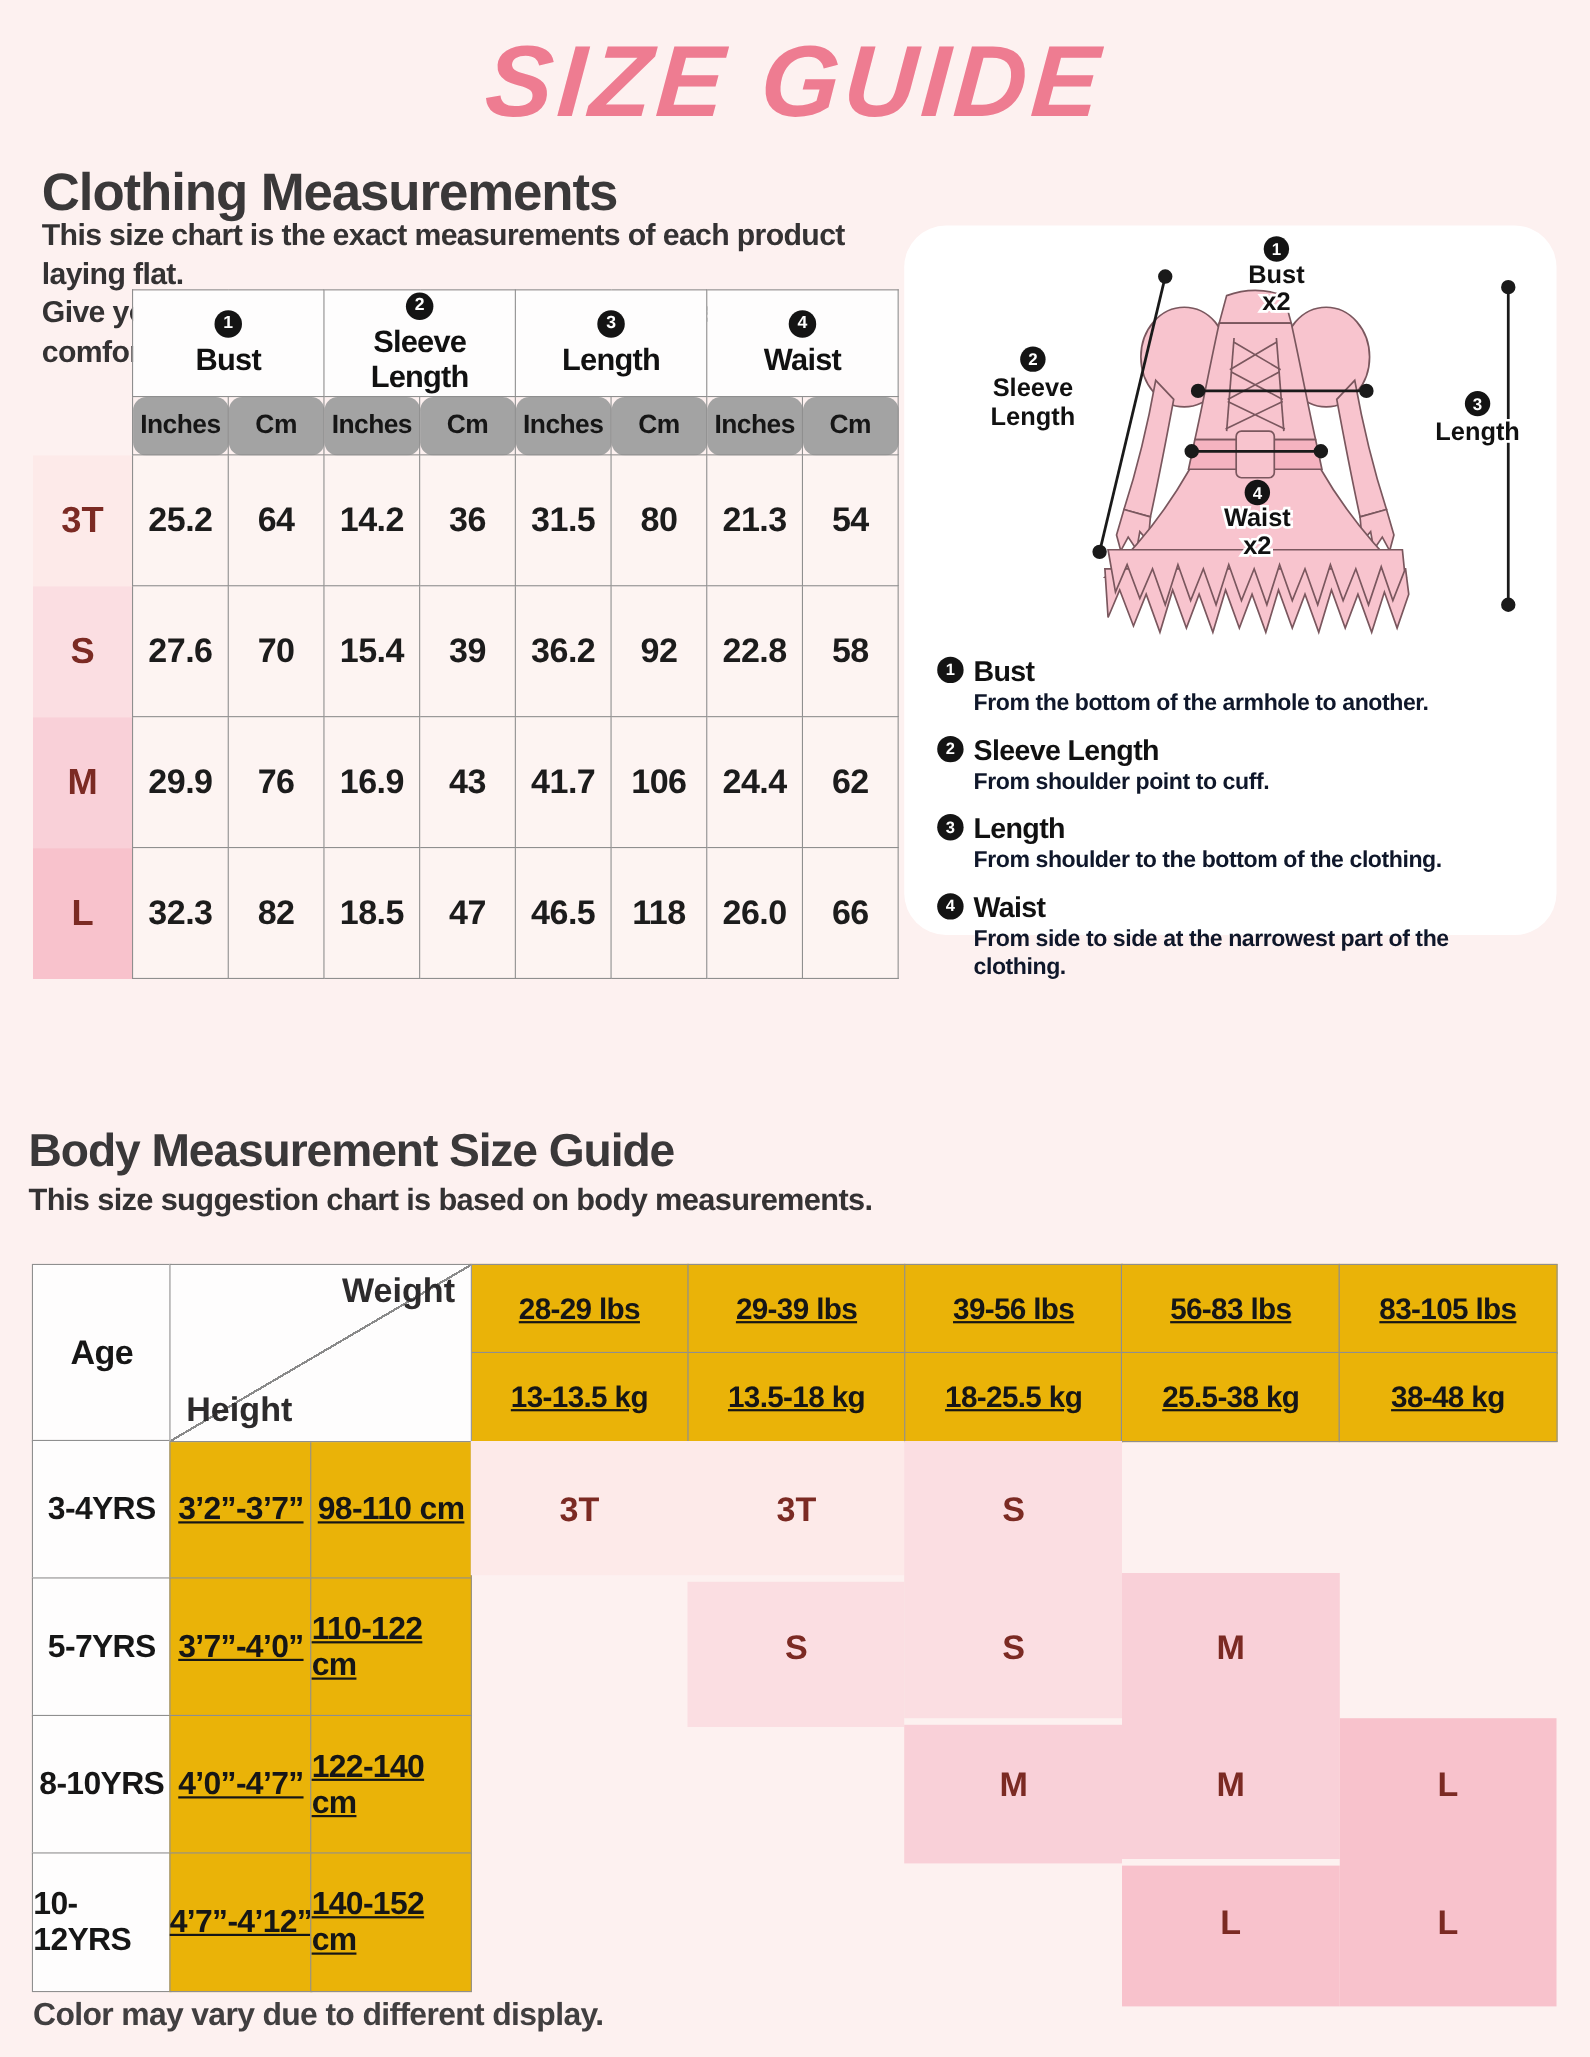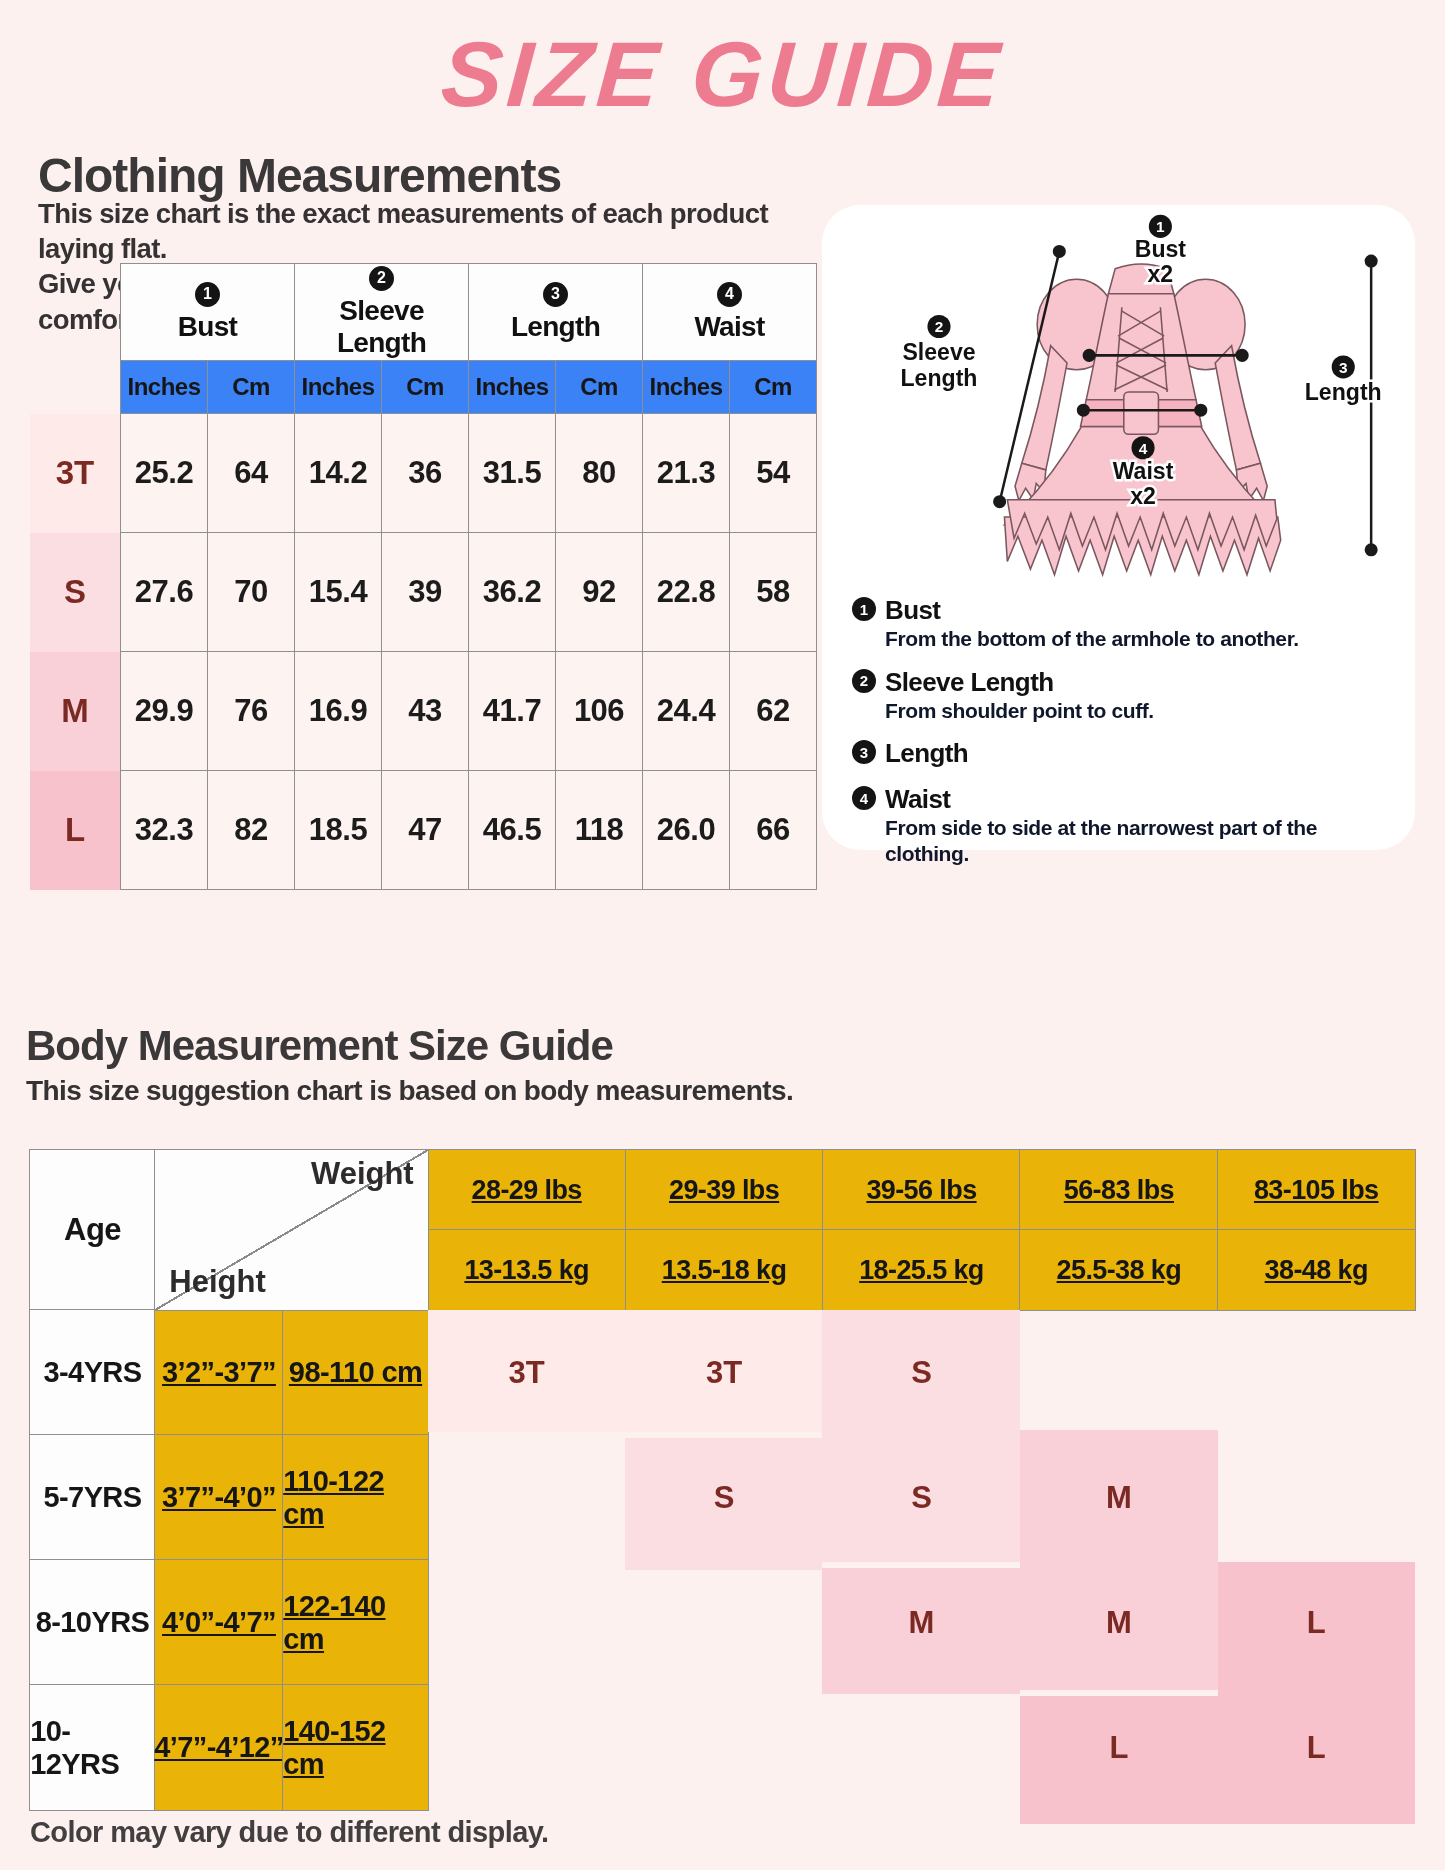--- a/index.html
+++ b/index.html
@@ -41,21 +41,21 @@
     background:#141414;color:#fff;border-radius:50%;
     font-weight:700;
   }
   
   .ctable{
     position:absolute;top:263px;left:30px;border-collapse:collapse;table-layout:fixed;
   }
   .ctable td{border:1.4px solid #8f8f8f;text-align:center;vertical-align:middle;padding:0;}
   .ctable td.nob{border:none;background:transparent;}
   .ctable .ghead{background:#fefdfd;height:96px;width:172px;}
-  .ctable .uhead{background:#3b82f6;height:52px;font-size:24px;font-weight:700;color:#161616;letter-spacing:-0.5px;}
+  .ctable .uhead{background:#a3a3a3;height:52px;font-size:24px;font-weight:700;color:#161616;letter-spacing:-0.5px;border-radius:12px;}
   .ctable .dcell{background:#fdf4f2;height:118px;font-size:31px;font-weight:700;color:#1c1c1c;letter-spacing:-0.5px;}
   .ctable .szcell{
     border:none;font-size:33px;font-weight:700;color:#7b2a23;width:90px;
   }
   .ctable .glabel{font-size:28px;font-weight:700;color:#111;letter-spacing:-0.7px;margin-top:4px;}
   .ctable .nbadge{width:25px;height:25px;font-size:16px;}
   .bg-3t{background:#fdeae9;}
   .bg-s{background:#fbdee2;}
   .bg-m{background:#f9d0d8;}
   .bg-l{background:#f8c2cc;}
@@ -277,20 +277,21 @@
       <span class="nbadge">2</span>
       <div>
         <div class="defterm">Sleeve Length</div>
         <div class="defdesc">From shoulder point to cuff.</div>
       </div>
     </div>
     <div class="def">
       <span class="nbadge">3</span>
       <div>
         <div class="defterm">Length</div>
+        <div class="defdesc">From shoulder to the bottom of the clothing.</div>
       </div>
     </div>
     <div class="def">
       <span class="nbadge">4</span>
       <div style="max-width:480px">
         <div class="defterm">Waist</div>
         <div class="defdesc">From side to side at the narrowest part of the clothing.</div>
       </div>
     </div>
   </div>

